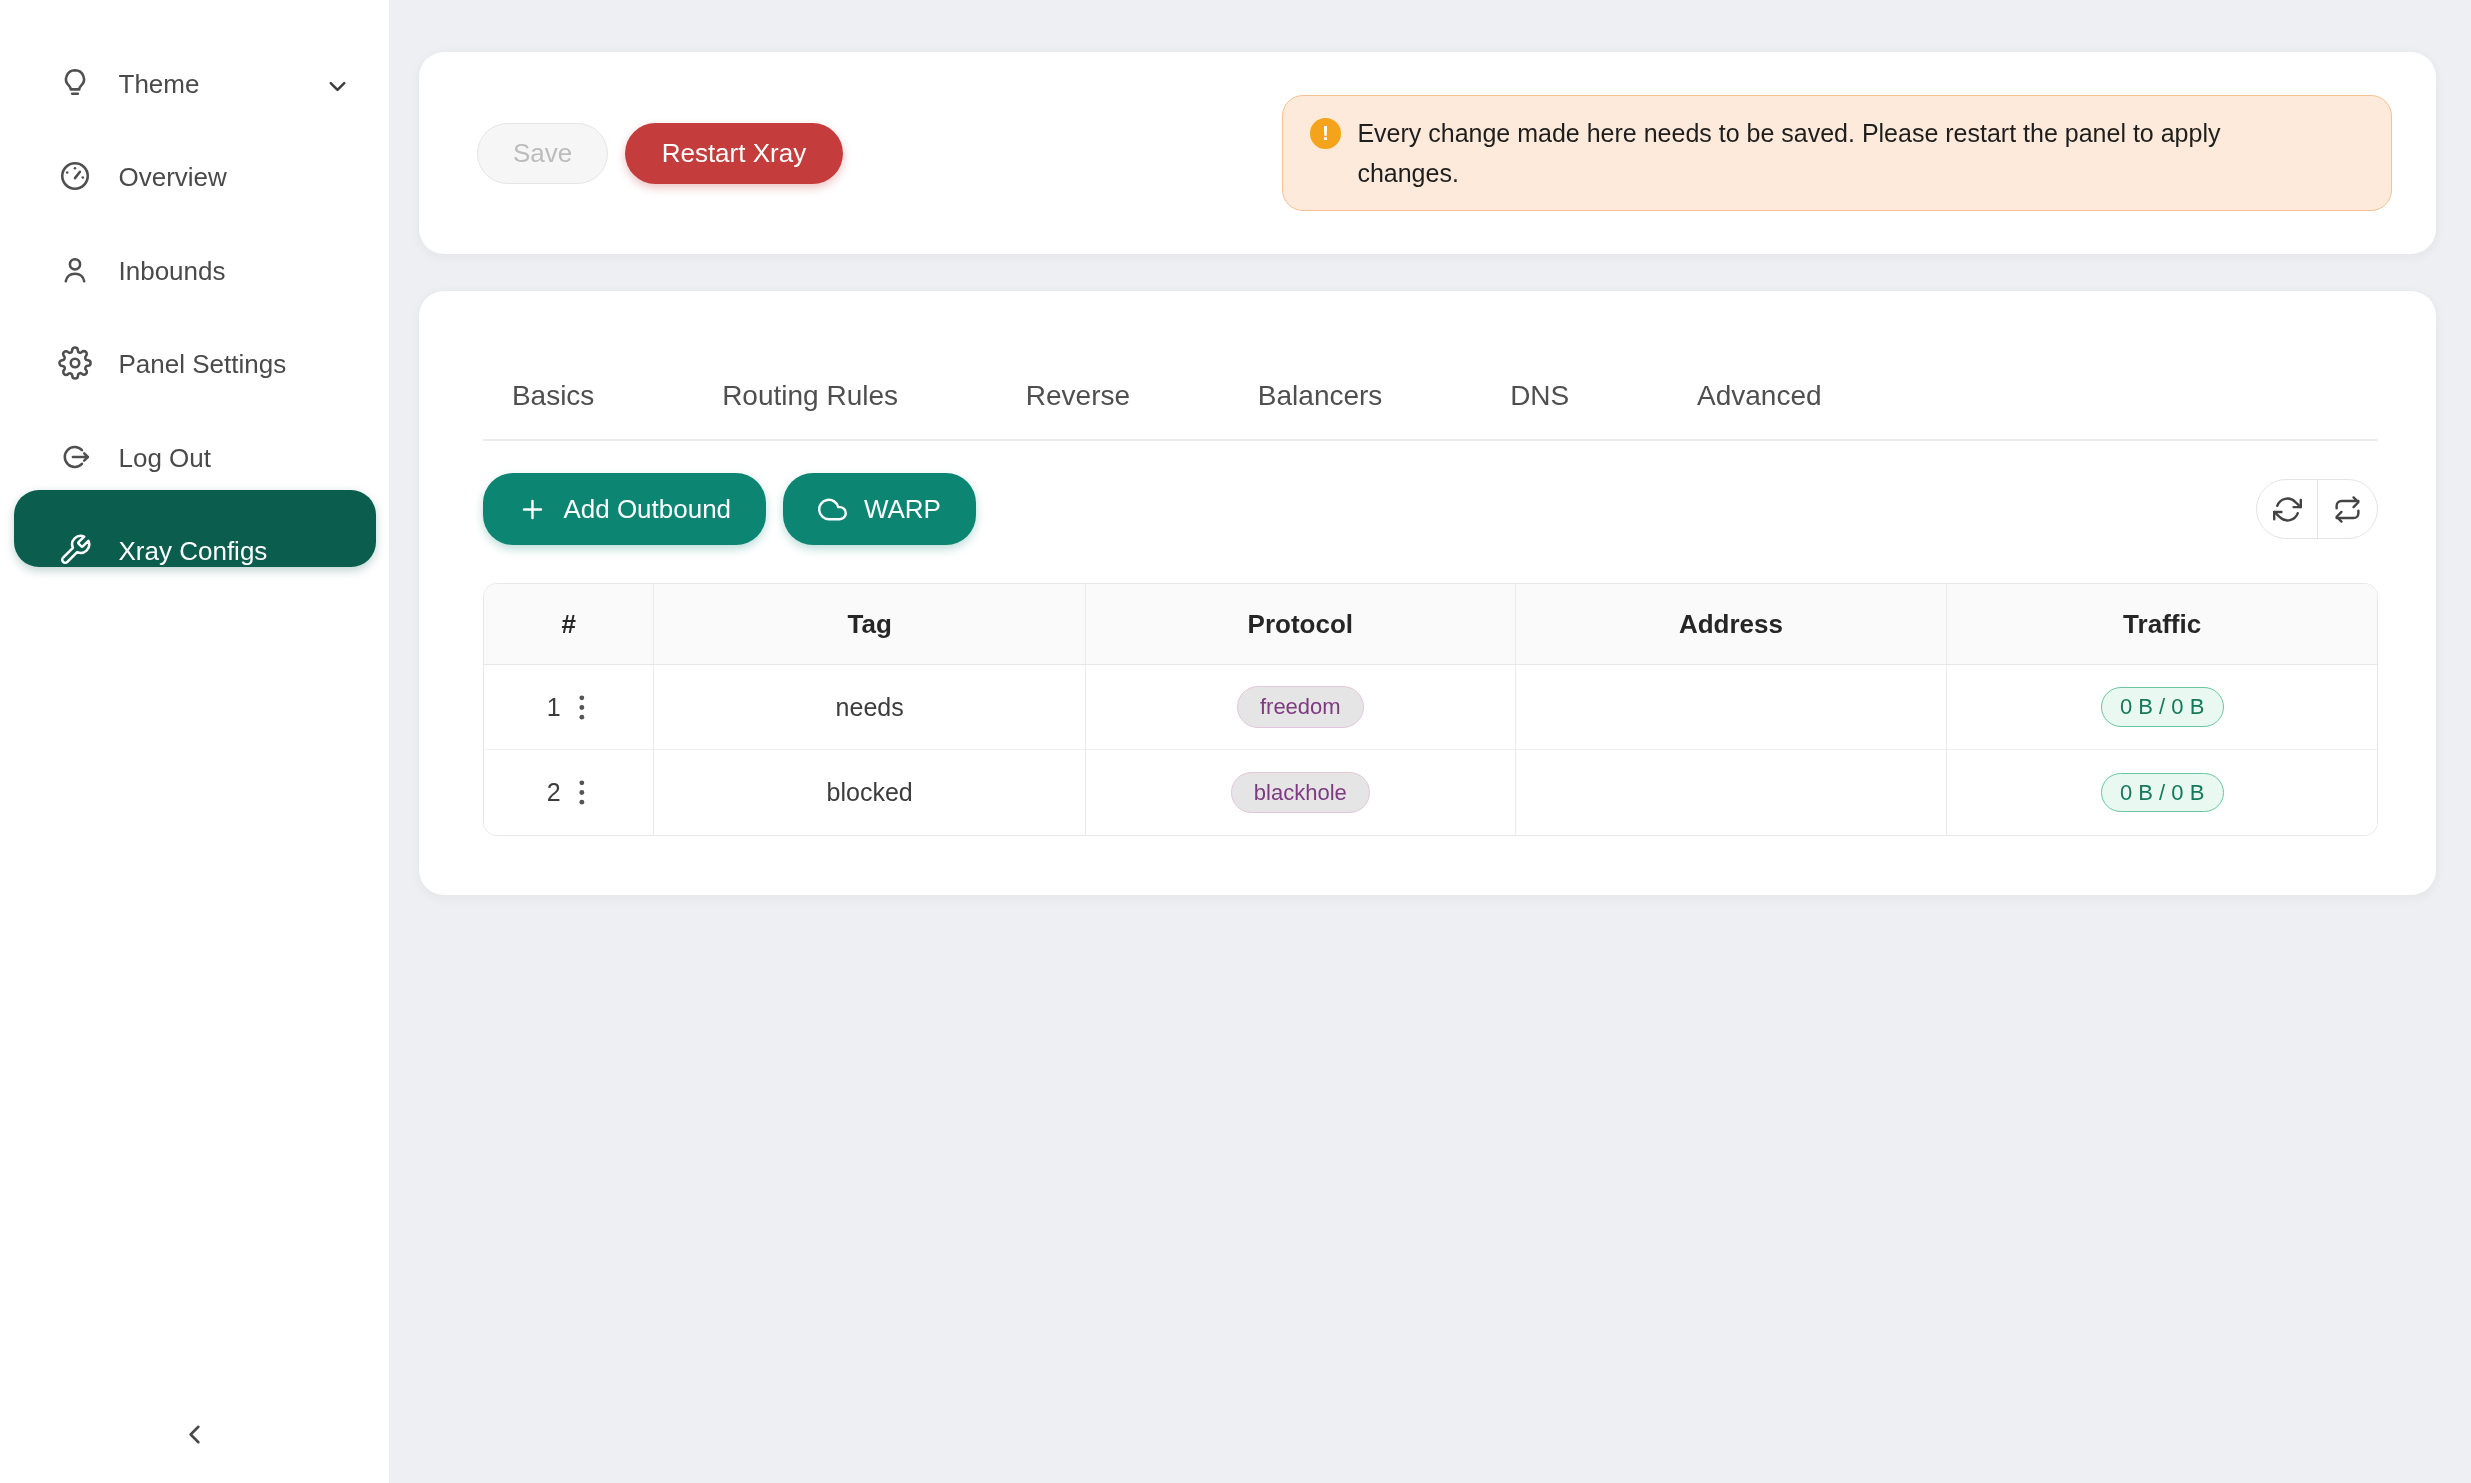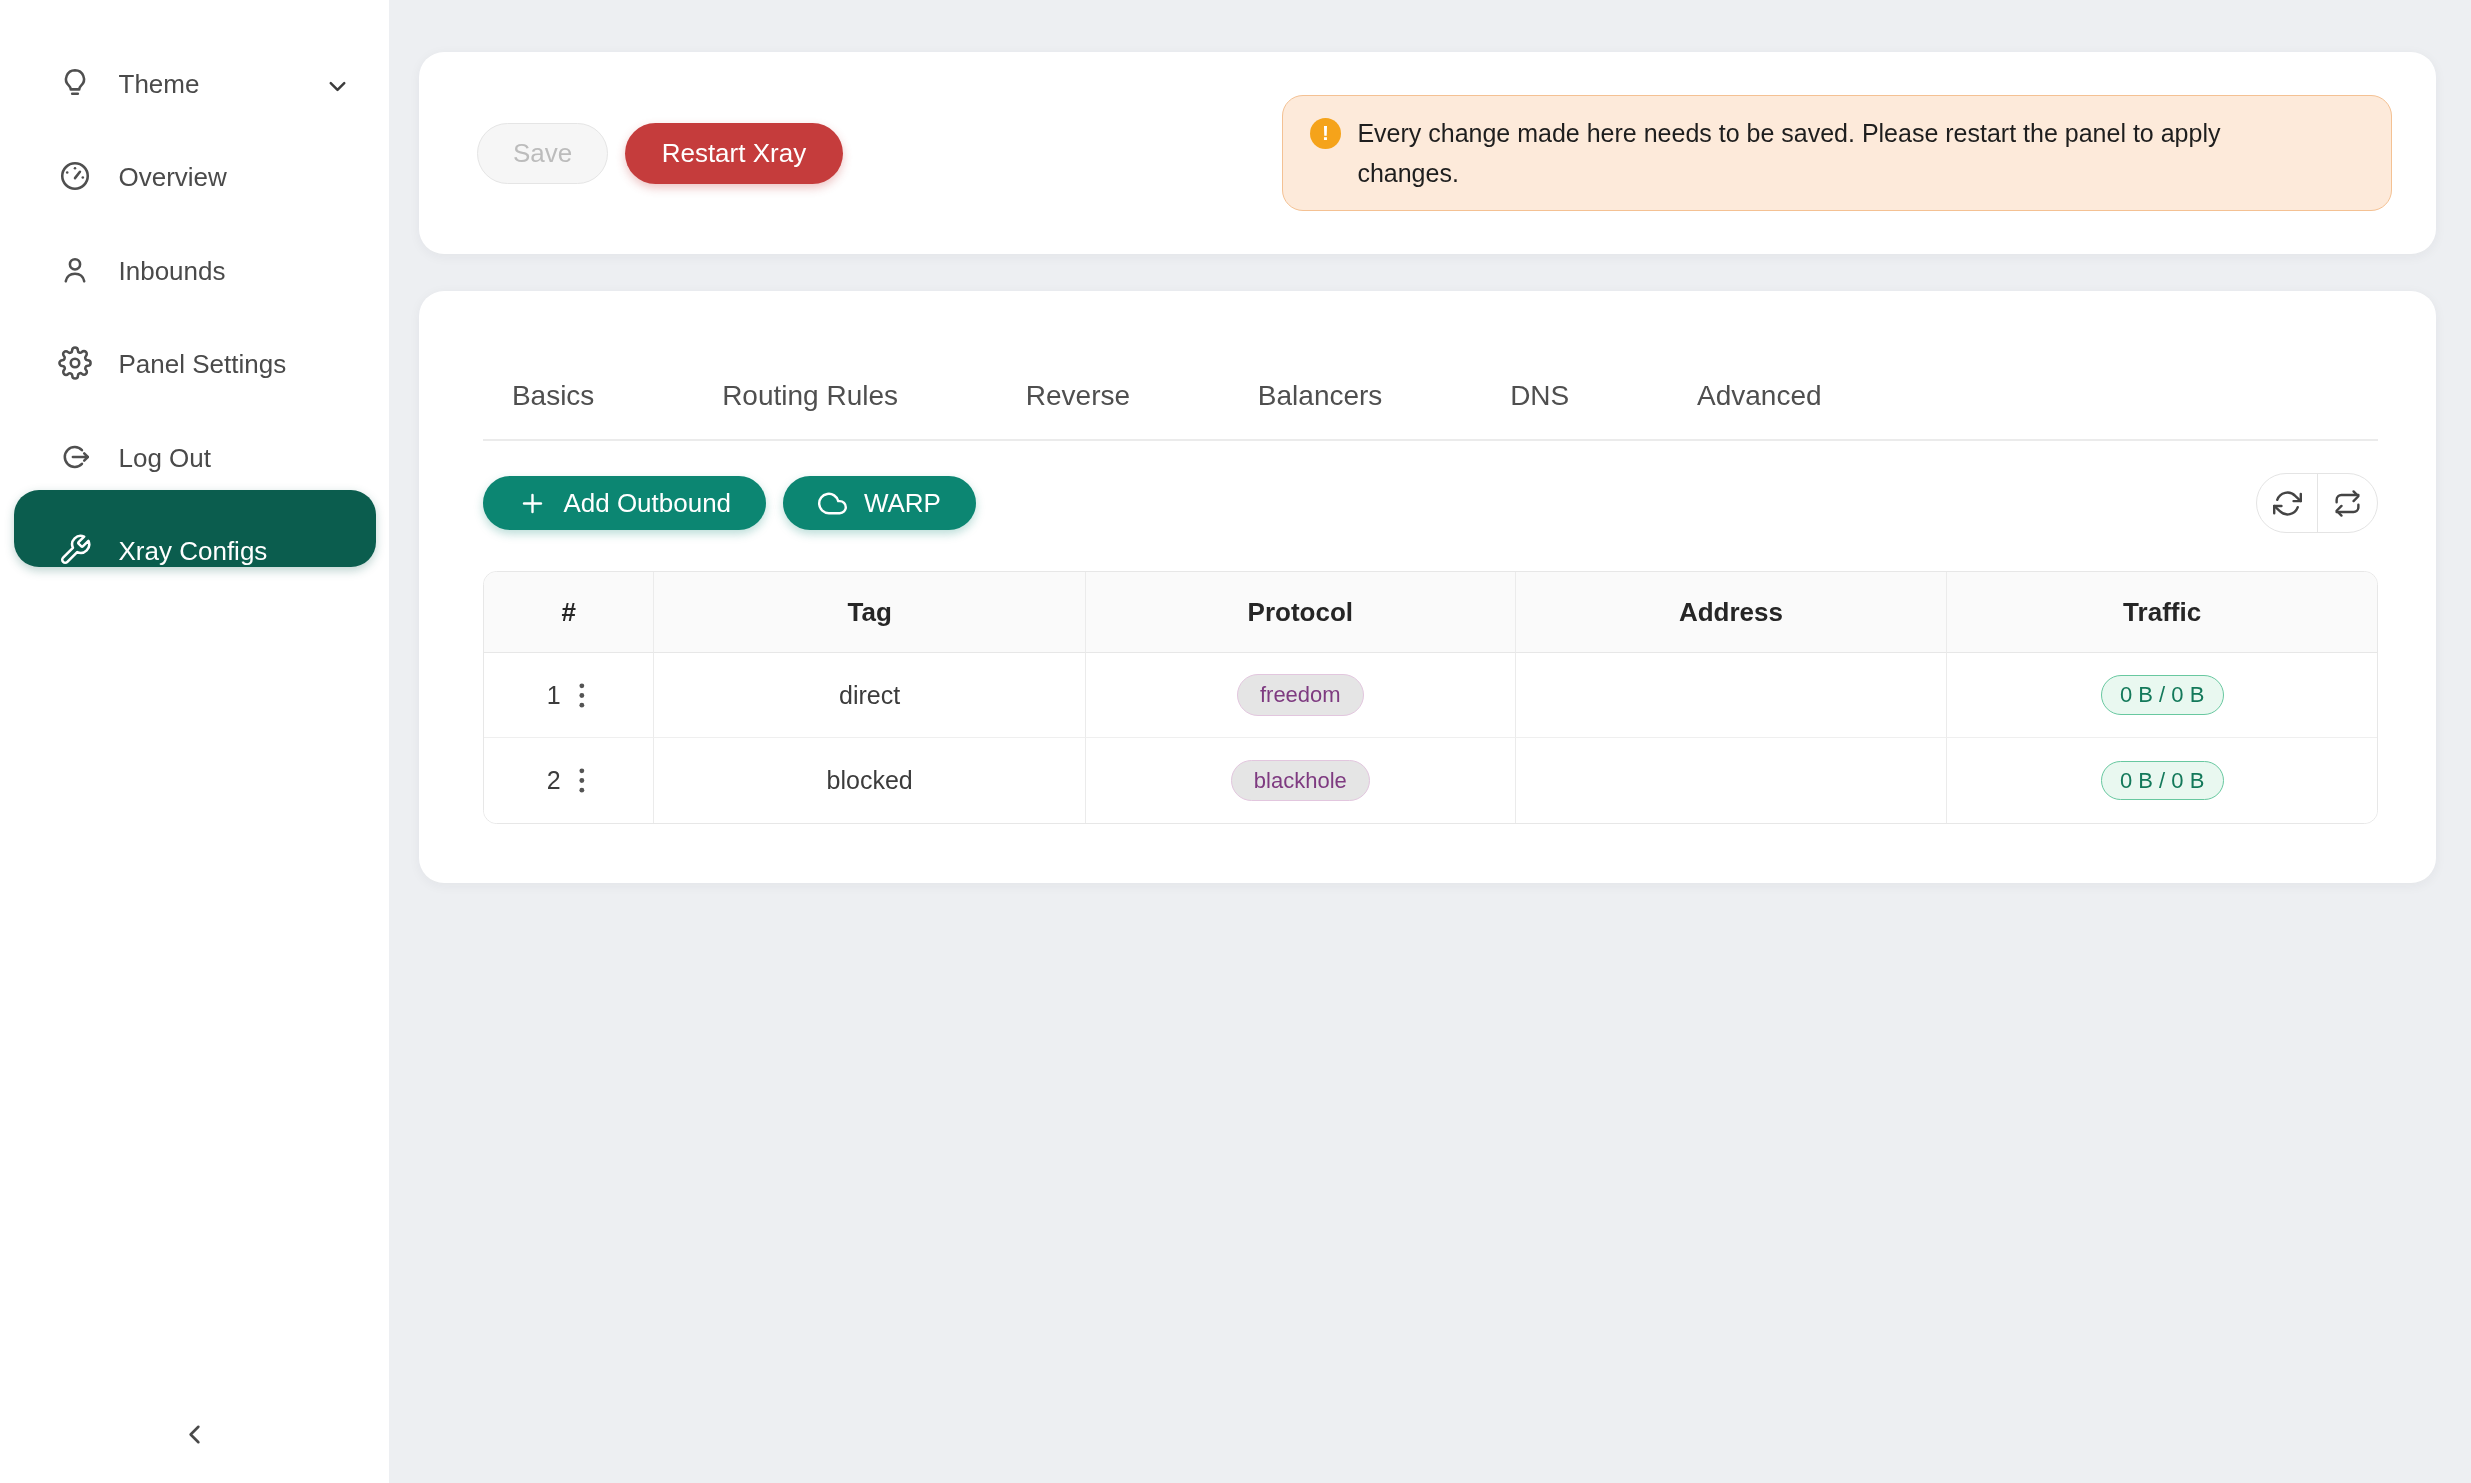--- a/index.html
+++ b/index.html
@@ -86,21 +86,21 @@
     font-size:28px; color:#4f4f4f; cursor:pointer; white-space:nowrap;
   }
   .tab.active { color:#0c8e74; }
   .tab.active::after {
     content:""; position:absolute; left:-9.7px; right:-9.7px; bottom:-2.9px;
     height:6.8px; border-radius:3.9px; background:#0c8e74;
   }
 
   .actions { display:flex; align-items:center; margin-top:32px; }
   .btn-green {
-    height:54px; border-radius:30px; padding:0 35px;
+    height:72px; border-radius:30px; padding:0 35px;
     background:#0c8672; color:#ffffff; font-size:26px;
     display:inline-flex; align-items:center; gap:16.4px;
     box-shadow:0 3.9px 9.7px rgba(12,134,114,.28);
   }
   .btn-green svg { width:29px; height:29px; fill:none; stroke:#fff; stroke-width:2; stroke-linecap:round; stroke-linejoin:round; }
   .btn-warp { margin-left:17.4px; }
   .icon-group {
     margin-left:auto; height:60px; display:flex; overflow:hidden;
     background:#fff; border:1.9px solid #e4e4e4; border-radius:31px;
   }
@@ -318,21 +318,21 @@
                   <span>
                     <svg viewBox="0 0 8 24">
                         <circle cx="4" cy="4" r="2" fill="currentColor" stroke="none"></circle>
                         <circle cx="4" cy="12" r="2" fill="currentColor" stroke="none"></circle>
                         <circle cx="4" cy="20" r="2" fill="currentColor" stroke="none"></circle>
                       </svg>
                   </span>
                 </button>
               </span>
             </td>
-            <td>direct</td>
+            <td>needs</td>
             <td><span class="badge-protocol">freedom</span></td>
             <td></td>
             <td><span class="badge-traffic">0 B / 0 B</span></td>
           </tr>
           <tr>
             <td>
               <span class="numcell">
                 <span>2</span>
                 <button class="dots-btn">
                   <span>

